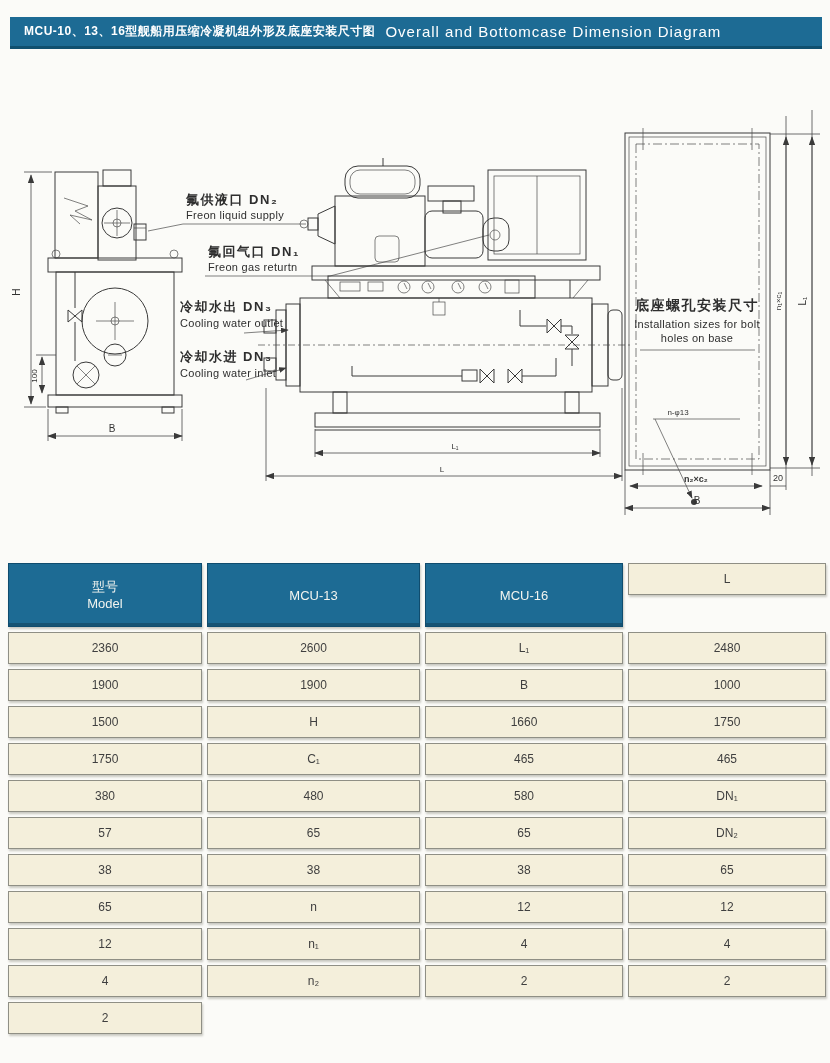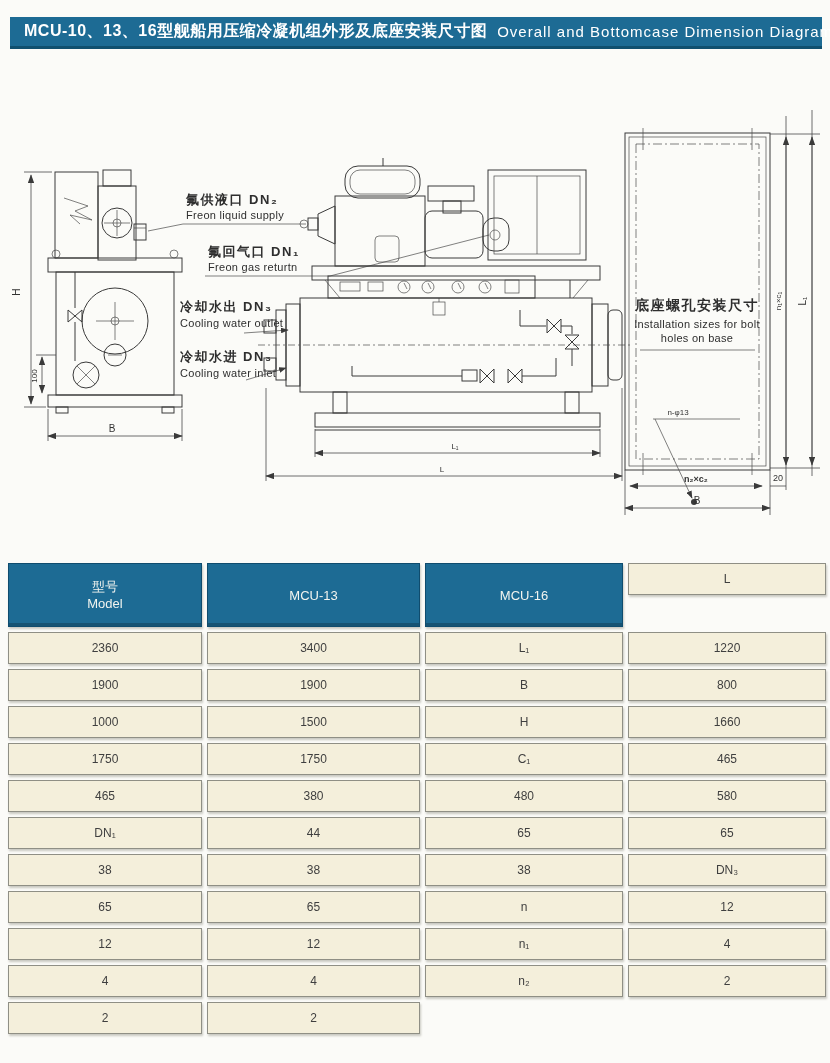--- a/index.html
+++ b/index.html
@@ -12,21 +12,21 @@
   }
   .page{position:absolute;inset:0;}
 
   
   .title-bar{
     position:absolute;left:10px;top:17px;width:812px;height:32px;
     background:#1d6b94;border-bottom:3px solid #10506f;
     color:#ffffff;display:flex;align-items:center;
     padding-left:14px;box-sizing:border-box;white-space:nowrap;
   }
-  .title-zh{font-size:16px;font-weight:bold;letter-spacing:.5px;}
+  .title-zh{font-size:12px;font-weight:bold;letter-spacing:.5px;}
   .title-en{font-size:15px;font-weight:normal;margin-left:10px;letter-spacing:1px;}
 
   
   .diagram{position:absolute;left:0;top:58px;width:830px;height:495px;}
   svg .ln{stroke:#3a3a3a;stroke-width:1;fill:none;}
   svg .thin{stroke:#4a4a4a;stroke-width:.7;fill:none;}
   svg .dim{stroke:#4a4a4a;stroke-width:.8;fill:none;}
   svg text{fill:#2e2e2e;}
   .zh-label{font-size:13px;font-weight:600;letter-spacing:1.5px;}
   .en-label{font-size:11px;letter-spacing:.3px;}
@@ -266,55 +266,54 @@
   <div class="spec-table">
     <div class="cell hcell">
       <span>型号</span>
       <span>Model</span>
     </div>
     <div class="cell hcell">MCU-13</div>
     <div class="cell hcell">MCU-16</div>
 
     <div class="cell">L</div>
     <div class="cell">2360</div>
-    <div class="cell">3400</div>
+    <div class="cell">2600</div>
 
     <div class="cell">L₁</div>
-    <div class="cell">1220</div>
+    <div class="cell">2480</div>
     <div class="cell">1900</div>
     <div class="cell">1900</div>
 
     <div class="cell">B</div>
-    <div class="cell">800</div>
     <div class="cell">1000</div>
     <div class="cell">1500</div>
 
     <div class="cell">H</div>
     <div class="cell">1660</div>
     <div class="cell">1750</div>
     <div class="cell">1750</div>
 
     <div class="cell">C₁</div>
     <div class="cell">465</div>
     <div class="cell">465</div>
 
     <div class="cell">380</div>
     <div class="cell">480</div>
     <div class="cell">580</div>
 
     <div class="cell">DN₁</div>
-    <div class="cell">44</div>
+    <div class="cell">57</div>
     <div class="cell">65</div>
     <div class="cell">65</div>
 
+    <div class="cell">DN₂</div>
     <div class="cell">38</div>
     <div class="cell">38</div>
     <div class="cell">38</div>
 
-    <div class="cell">DN₃</div>
     <div class="cell">65</div>
     <div class="cell">65</div>
 
     <div class="cell">n</div>
     <div class="cell">12</div>
     <div class="cell">12</div>
     <div class="cell">12</div>
 
     <div class="cell">n₁</div>
     <div class="cell">4</div>

